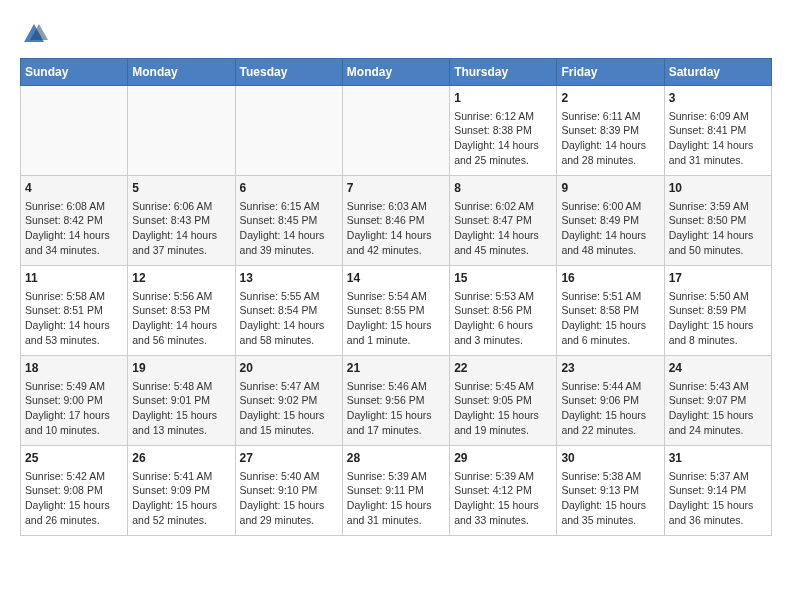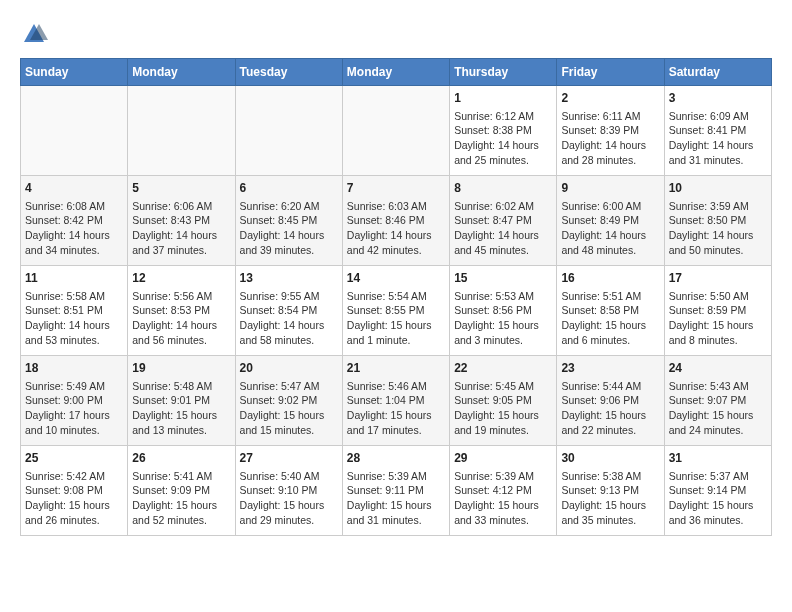--- a/index.html
+++ b/index.html
@@ -147,21 +147,21 @@
           <div>Daylight: 14 hours and 34 minutes.</div>
         </td>
         <td>
           <div class="day-num">5</div>
           <div>Sunrise: 6:06 AM</div>
           <div>Sunset: 8:43 PM</div>
           <div>Daylight: 14 hours and 37 minutes.</div>
         </td>
         <td>
           <div class="day-num">6</div>
-          <div>Sunrise: 6:20 AM</div>
+          <div>Sunrise: 6:15 AM</div>
           <div>Sunset: 8:45 PM</div>
           <div>Daylight: 14 hours and 39 minutes.</div>
         </td>
         <td>
           <div class="day-num">7</div>
           <div>Sunrise: 6:03 AM</div>
           <div>Sunset: 8:46 PM</div>
           <div>Daylight: 14 hours and 42 minutes.</div>
         </td>
         <td>
@@ -191,35 +191,35 @@
           <div>Daylight: 14 hours and 53 minutes.</div>
         </td>
         <td>
           <div class="day-num">12</div>
           <div>Sunrise: 5:56 AM</div>
           <div>Sunset: 8:53 PM</div>
           <div>Daylight: 14 hours and 56 minutes.</div>
         </td>
         <td>
           <div class="day-num">13</div>
-          <div>Sunrise: 9:55 AM</div>
+          <div>Sunrise: 5:55 AM</div>
           <div>Sunset: 8:54 PM</div>
           <div>Daylight: 14 hours and 58 minutes.</div>
         </td>
         <td>
           <div class="day-num">14</div>
           <div>Sunrise: 5:54 AM</div>
           <div>Sunset: 8:55 PM</div>
           <div>Daylight: 15 hours and 1 minute.</div>
         </td>
         <td>
           <div class="day-num">15</div>
           <div>Sunrise: 5:53 AM</div>
           <div>Sunset: 8:56 PM</div>
-          <div>Daylight: 15 hours and 3 minutes.</div>
+          <div>Daylight: 6 hours and 3 minutes.</div>
         </td>
         <td>
           <div class="day-num">16</div>
           <div>Sunrise: 5:51 AM</div>
           <div>Sunset: 8:58 PM</div>
           <div>Daylight: 15 hours and 6 minutes.</div>
         </td>
         <td>
           <div class="day-num">17</div>
           <div>Sunrise: 5:50 AM</div>
@@ -242,21 +242,21 @@
         </td>
         <td>
           <div class="day-num">20</div>
           <div>Sunrise: 5:47 AM</div>
           <div>Sunset: 9:02 PM</div>
           <div>Daylight: 15 hours and 15 minutes.</div>
         </td>
         <td>
           <div class="day-num">21</div>
           <div>Sunrise: 5:46 AM</div>
-          <div>Sunset: 1:04 PM</div>
+          <div>Sunset: 9:56 PM</div>
           <div>Daylight: 15 hours and 17 minutes.</div>
         </td>
         <td>
           <div class="day-num">22</div>
           <div>Sunrise: 5:45 AM</div>
           <div>Sunset: 9:05 PM</div>
           <div>Daylight: 15 hours and 19 minutes.</div>
         </td>
         <td>
           <div class="day-num">23</div>

